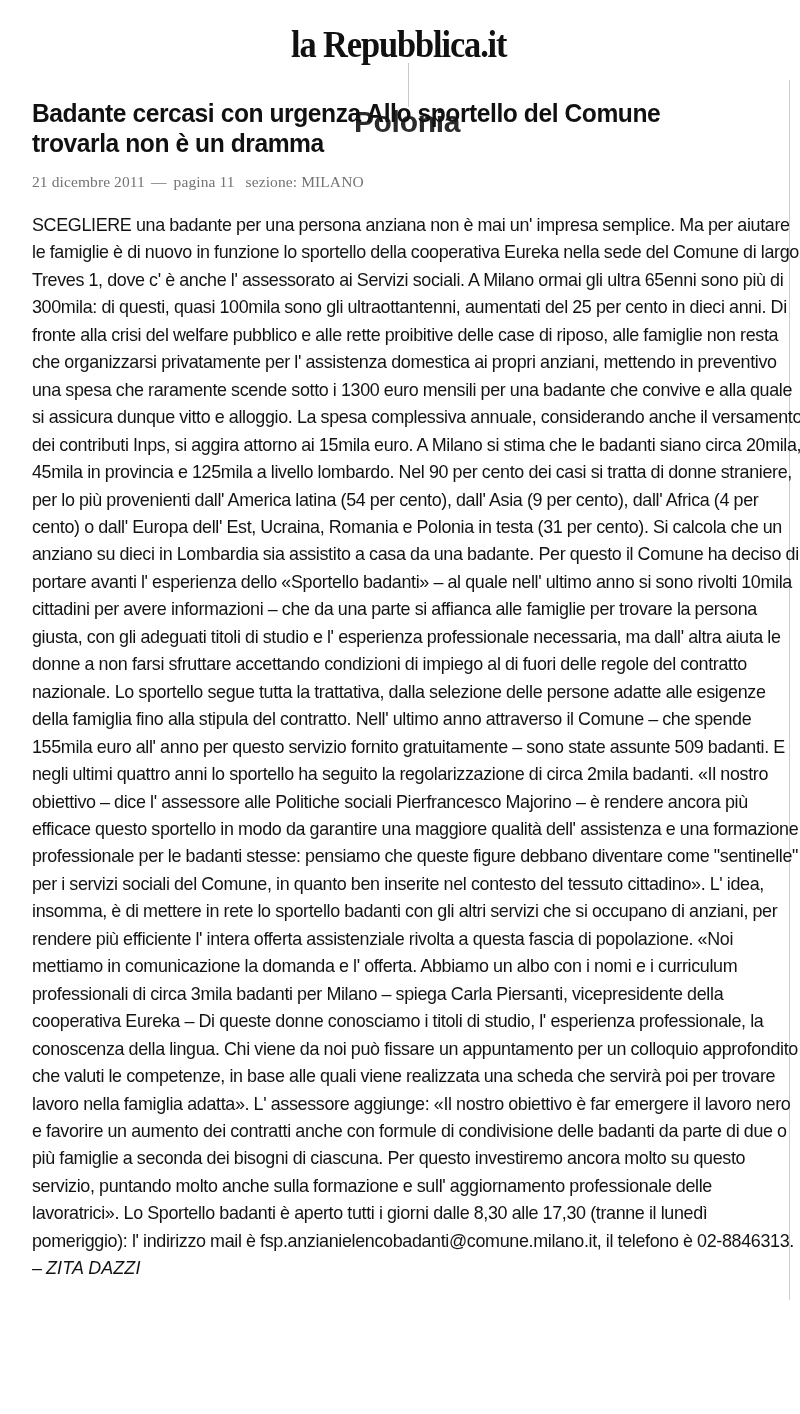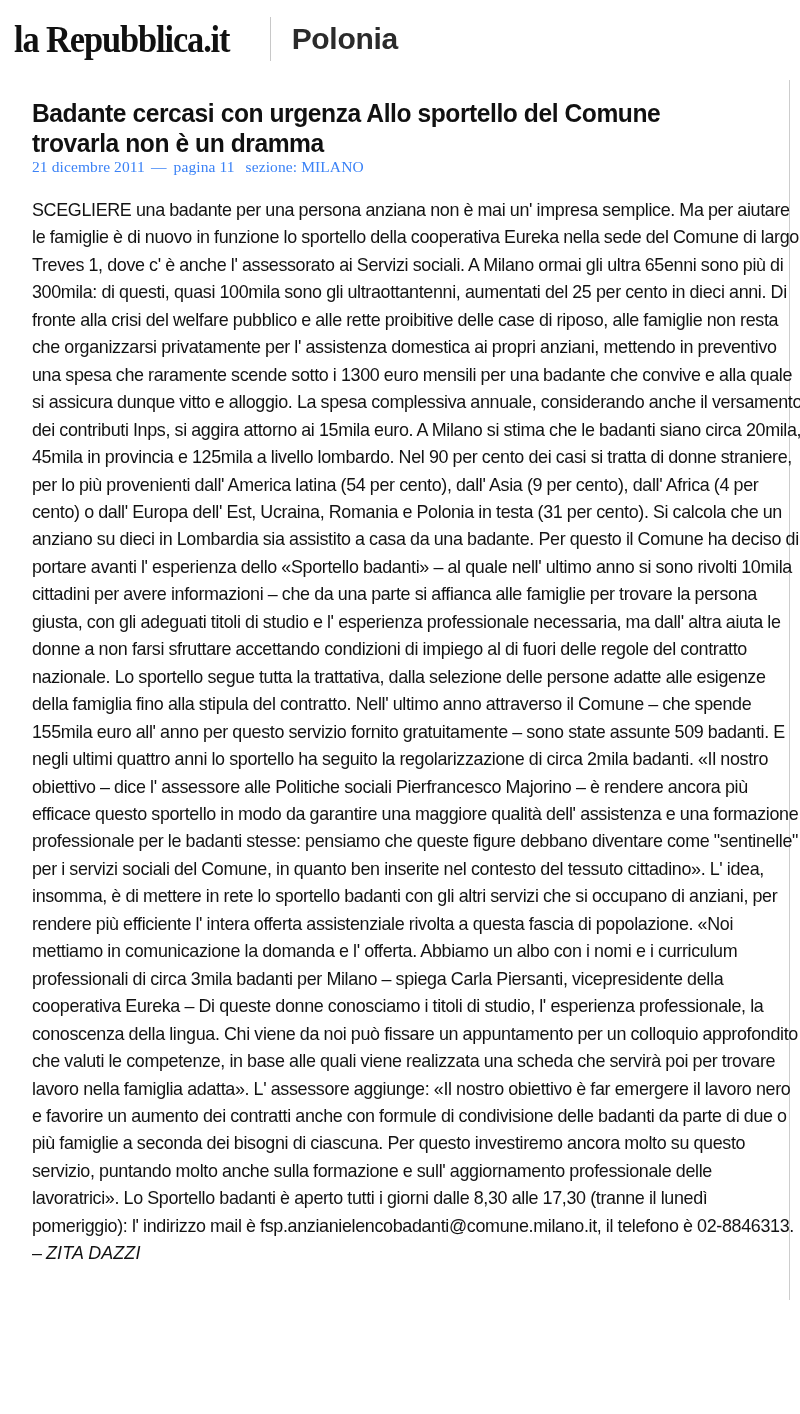--- a/index.html
+++ b/index.html
@@ -26,20 +26,21 @@
     background: #cdcdcd;
   }
 
   
   .masthead {
     display: flex;
     align-items: center;
     padding: 26px 0 0 14px;
     height: 52px;
     box-sizing: border-box;
+    flex-direction: column;
   }
   .logo {
     font-family: "Liberation Serif", serif;
     font-weight: bold;
     font-size: 37px;
     line-height: 37px;
     letter-spacing: -1.2px;
     color: #111111;
     transform: scaleX(0.93);
     transform-origin: left center;
@@ -77,21 +78,22 @@
     color: #111111;
     margin: 46px 0 0 0;
     transform: scaleX(0.965);
     transform-origin: left top;
     max-width: 770px;
   }
   .byline {
     font-family: "Liberation Serif", serif;
     font-size: 15.5px;
     line-height: 18px;
-    color: #3b82f6;
+    color: #737373;
+    margin-top: 15px;
     letter-spacing: 0.1px;
     white-space: nowrap;
   }
   .byline .sep { margin: 0 7px 0 6px; }
   .byline .page { margin-right: 11px; }
 
   .body-text {
     font-family: "Liberation Sans", sans-serif;
     font-size: 18.4px;
     line-height: 27.45px;

